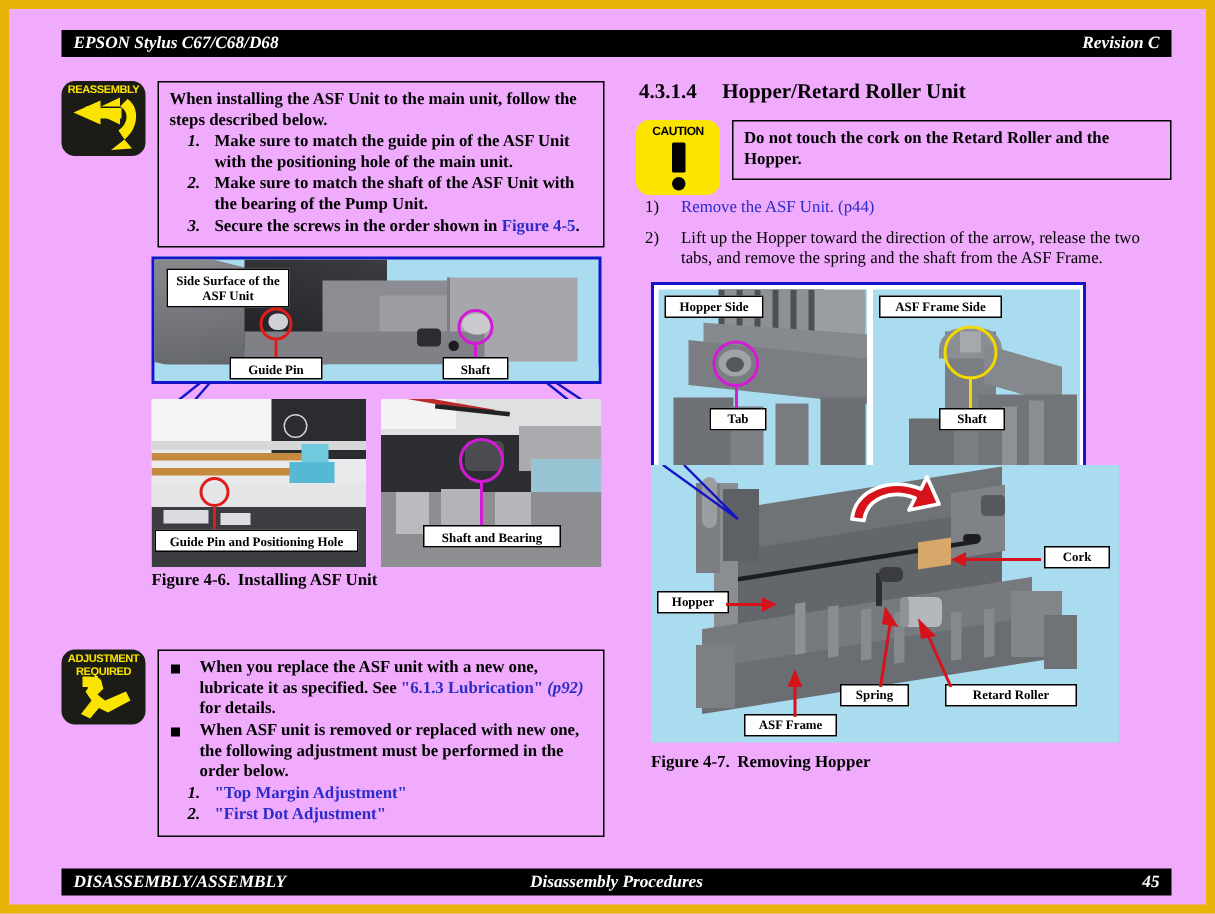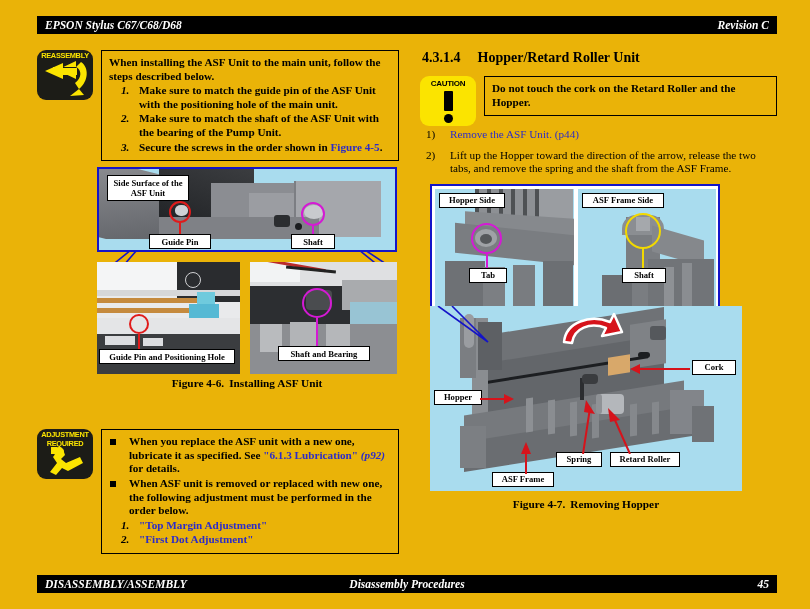--- a/index.html
+++ b/index.html
@@ -4,23 +4,23 @@
 <style>
   html,body{margin:0;padding:0;}
   body{
     width:810px;height:609px;
     background:#ffffff;
     font-family:"Liberation Serif", serif;
     overflow:hidden;
   }
   .page{
     position:absolute;left:0;top:0;width:810px;height:609px;
-    background:#eab308;
+    background:#f0abfc;
     box-sizing:border-box;
-    border:2px solid #eab308;
+    border:6px solid #eab308;
   }
 
   
   .bar{
     position:absolute;
     left:35px;width:740px;height:18px;
     background:#000000;
     color:#ffffff;
     font-style:italic;font-weight:bold;
     font-size:11.5px;
@@ -108,21 +108,21 @@
   }
   .sec-head .num{margin-right:17px;}
 
   
   .proc{margin:12px 0 0 0;padding:0;list-style:none;font-size:11.2px;line-height:13.6px;}
   .proc li{position:relative;padding-left:30px;margin-bottom:7px;}
   .proc li .pn{position:absolute;left:6px;top:0;}
 
   
   .fig-caption{
-    text-align:center;font-weight:bold;font-size:11.3px;
+    font-weight:bold;font-size:11.3px;
     margin-top:4px;
   }
   .fig-caption .gap{display:inline-block;width:5px;}
 
   .photo{position:relative;overflow:hidden;background:#a9dcee;}
   .bluebox{border:2px solid #1414c8;box-sizing:border-box;}
 
   
   .lbl{
     position:absolute;
@@ -439,21 +439,21 @@
           <path d="M62 5 L12 5" stroke="#d6131b" stroke-width="2"></path>
           <path d="M12 0 L2 5 L12 10 Z" fill="#d6131b"></path>
         </svg>
 
         <div class="lbl" style="left:126px;top:146px;width:46px;">Spring</div>
         <svg style="position:absolute;left:142px;top:94px;width:26px;height:54px;">
           <path d="M11 54 L18 8" stroke="#d6131b" stroke-width="2"></path>
           <path d="M14 0 L23 14 L12 12 Z" fill="#d6131b"></path>
         </svg>
 
-        <div class="lbl" style="left:180px;top:146px;width:70px;">Retard Roller</div>
+        <div class="lbl" style="left:196px;top:146px;width:88px;">Retard Roller</div>
         <svg style="position:absolute;left:176px;top:100px;width:34px;height:48px;">
           <path d="M24 48 L8 12" stroke="#d6131b" stroke-width="2"></path>
           <path d="M2 2 L14 14 L4 16 Z" fill="#d6131b"></path>
         </svg>
 
         <div class="lbl" style="left:62px;top:166px;width:62px;">ASF Frame</div>
         <svg style="position:absolute;left:86px;top:136px;width:20px;height:32px;">
           <path d="M10 32 L10 10" stroke="#d6131b" stroke-width="2"></path>
           <path d="M5 12 L10 0 L15 12 Z" fill="#d6131b"></path>
         </svg>

